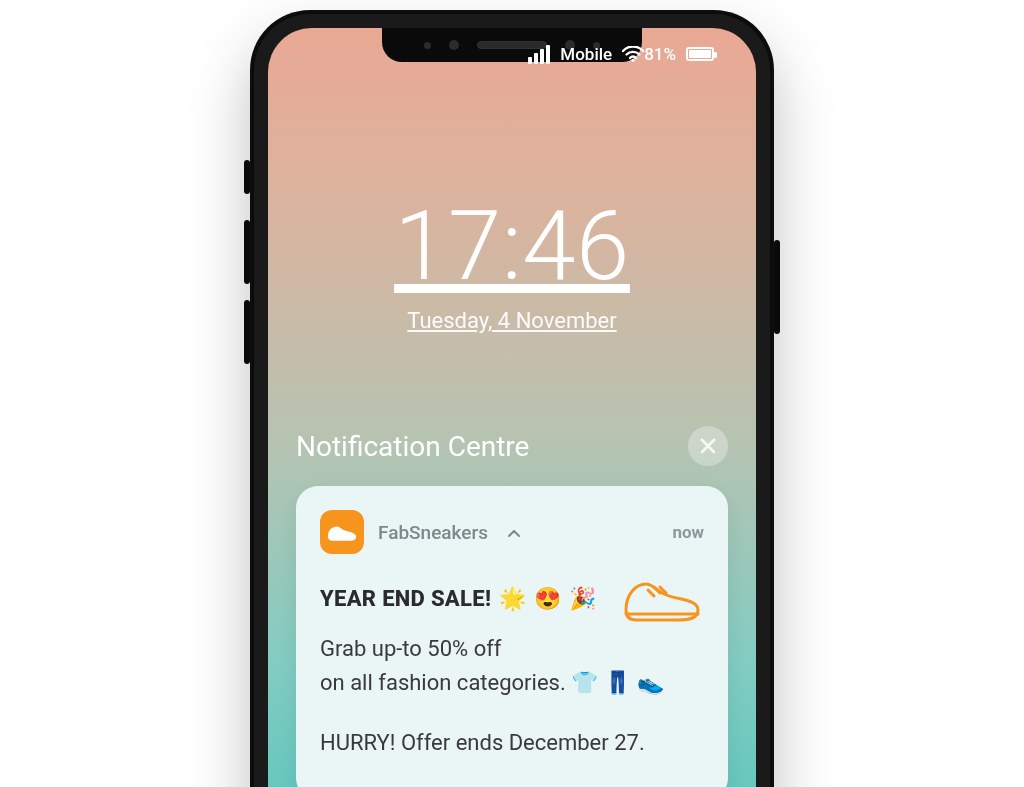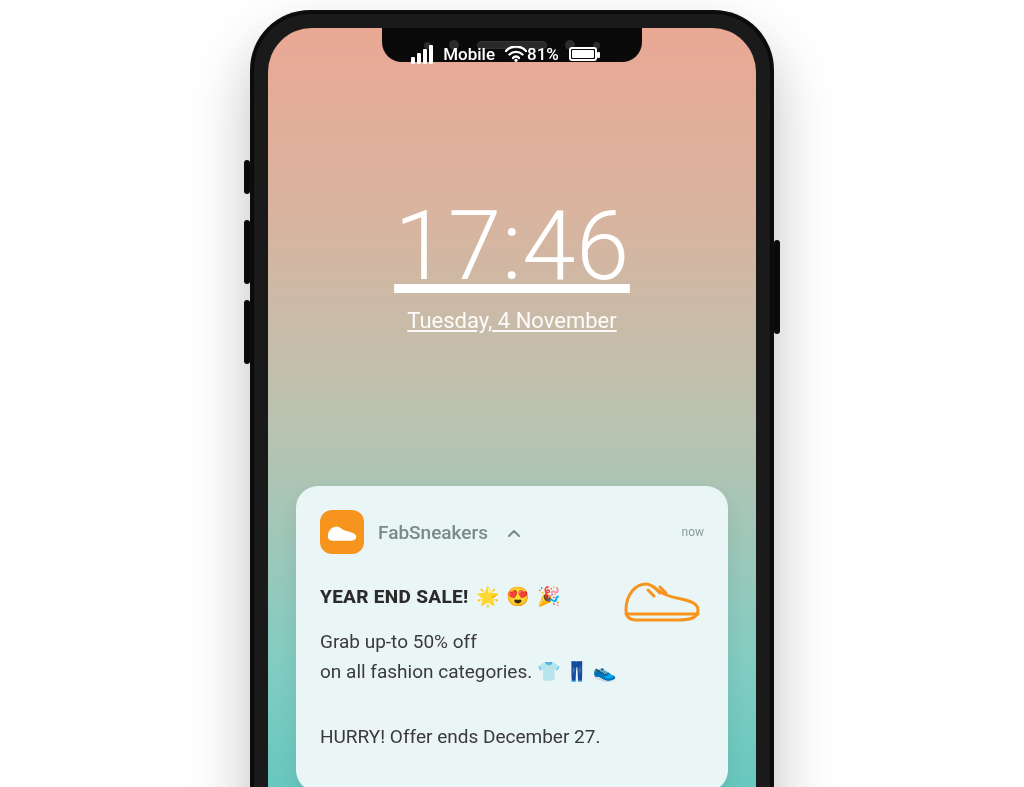--- a/index.html
+++ b/index.html
@@ -44,21 +44,21 @@
   .sensor.sm { width:7px; height:7px; }
   .speaker { width:70px; height:8px; border-radius:4px; background:#2a2a2a; border:1px solid #333; }
   
   .btn { position:absolute; background:#0a0a0a; border-radius:3px; }
   .btn.mute  { left:-6px; top:150px; width:6px; height:34px; }
   .btn.volU  { left:-6px; top:210px; width:6px; height:64px; }
   .btn.volD  { left:-6px; top:290px; width:6px; height:64px; }
   .btn.power { right:-6px; top:230px; width:6px; height:94px; }
 
   
-  .status { position:absolute; top:16px; left:0; right:16px; padding:0 26px; display:flex; justify-content:center; align-items:center; color:#fff; font-size:17px; font-weight:500; }
+  .status { position:absolute; top:16px; left:0; right:16px; padding:0 26px; display:flex; justify-content:flex-end; align-items:center; color:#fff; font-size:17px; font-weight:500; }
   .status .left, .status .right { display:flex; align-items:center; gap:10px; }
   .bars { display:flex; align-items:flex-end; gap:2px; }
   .bars span { display:block; width:4px; background:#fff; border-radius:1px; }
   .bars span:nth-child(1){height:7px}
   .bars span:nth-child(2){height:11px}
   .bars span:nth-child(3){height:15px}
   .bars span:nth-child(4){height:19px}
   .wifi svg { display:block; }
   .battery { display:flex; align-items:center; gap:3px; }
   .batt-body { width:28px; height:14px; border:2px solid #fff; border-radius:3px; position:relative; }
@@ -76,27 +76,27 @@
   .close-btn { width:40px; height:40px; border-radius:50%; background:rgba(255,255,255,0.30); display:flex; align-items:center; justify-content:center; color:rgba(255,255,255,0.85); font-size:22px; cursor:pointer; }
   .close-btn svg{display:block}
 
   
   .card { position:absolute; top:458px; left:28px; right:28px; background:#eaf6f5; border-radius:22px; padding:24px 24px 40px 24px; box-shadow:0 8px 20px rgba(0,0,0,0.08); color:#3a3a3a; }
   .card-head { display:flex; align-items:center; gap:14px; }
   .app-icon { width:44px; height:44px; border-radius:12px; background:#f7941d; display:flex; align-items:center; justify-content:center; }
   .app-icon svg { display:block; }
   .app-name { font-size:19px; color:#7a8a8a; font-weight:500; }
   .chev { margin-left:6px; color:#7a8a8a; font-size:14px; }
-  .time-label { margin-left:auto; color:#8a9a9a; font-size:12px; }
-  .card-body { margin-top:28px; font-size:19px; line-height:1.55; }
+  .time-label { margin-left:auto; color:#8a9a9a; font-size:17px;font-weight:bold; }
+  .card-body { margin-top:28px; font-size:22px; line-height:1.55; }
   .headline { font-weight:800; color:#2b2b2b; letter-spacing:0.3px; display:flex; align-items:center; gap:8px;}
   .headline .emojis{letter-spacing:1px;}
   .row2 { margin-top:16px; display:flex; align-items:flex-start; justify-content:space-between; gap:12px;}
   .big-shoe { position:absolute; right:22px; top:86px; }
-  .row3 { margin-top:36px; }
+  .row3 { margin-top:26px; }
 
   
   .sneaker-stroke { stroke:#f7941d; stroke-width:3; fill:none; stroke-linecap:round; stroke-linejoin:round; }
   .sneaker-fill { fill:#fff; }
 
 </style>
 </head>
 <body>
 
 <div class="phone">
@@ -141,20 +141,28 @@
             </span>
         </span>
       </div>
     </div>
 
     <div class="lock-area">
       <div class="clock">17:46</div>
       <div class="date">Tuesday, 4 November</div>
     </div>
 
+    <div class="nc-header">
+      <div class="nc-title">Notification Centre</div>
+      <div class="close-btn">
+        <svg width="18" height="18" viewBox="0 0 18 18">
+            <path d="M3 3 L15 15 M15 3 L3 15" stroke="currentColor" stroke-width="2.6" stroke-linecap="round"></path>
+          </svg>
+      </div>
+    </div>
 
     <div class="card">
       <div class="card-head">
         <span class="app-icon">
           <svg width="32" height="22" viewBox="0 0 48 32">
             <path class="sneaker-fill" d="M4 22 C4 14 10 9 16 9 C20 9 22 12 26 14 C32 17 44 17 44 23 C44 27 40 28 34 28 L10 28 C6 28 4 26 4 22 Z" fill="#fff"></path>
             <path d="M4 22 C4 14 10 9 16 9 C20 9 22 12 26 14 C32 17 44 17 44 23 C44 27 40 28 34 28 L10 28 C6 28 4 26 4 22 Z" stroke="#fff" stroke-width="2.6" fill="none" stroke-linejoin="round"></path>
             <path d="M4 24 L44 24" stroke="#fff" stroke-width="2.2"></path>
           </svg>
         </span>

